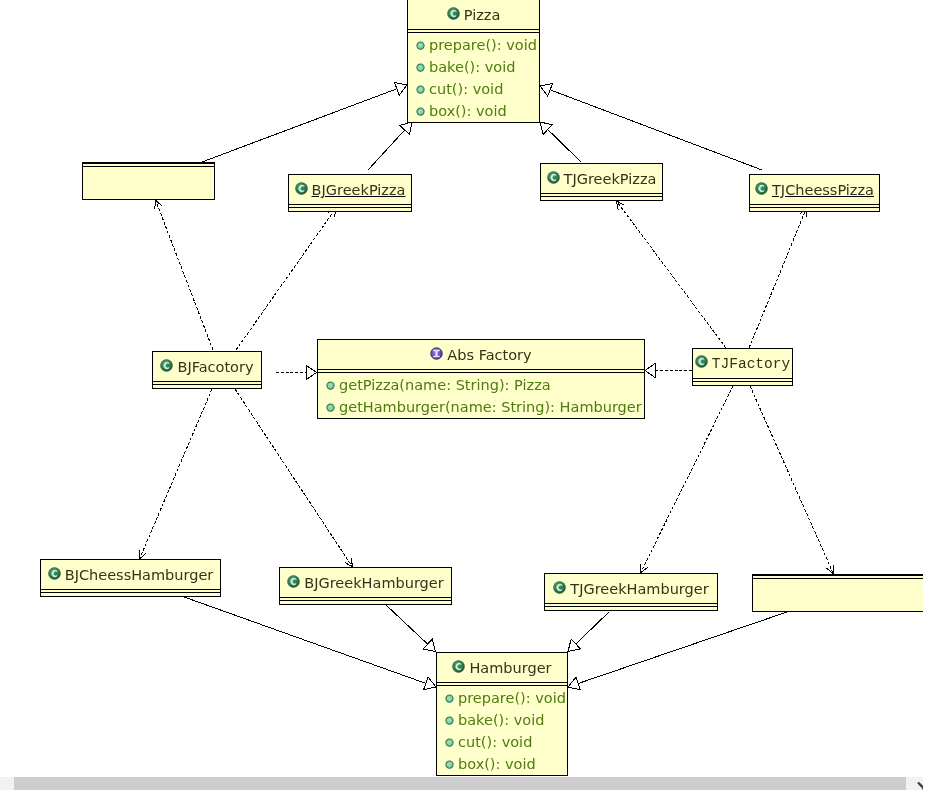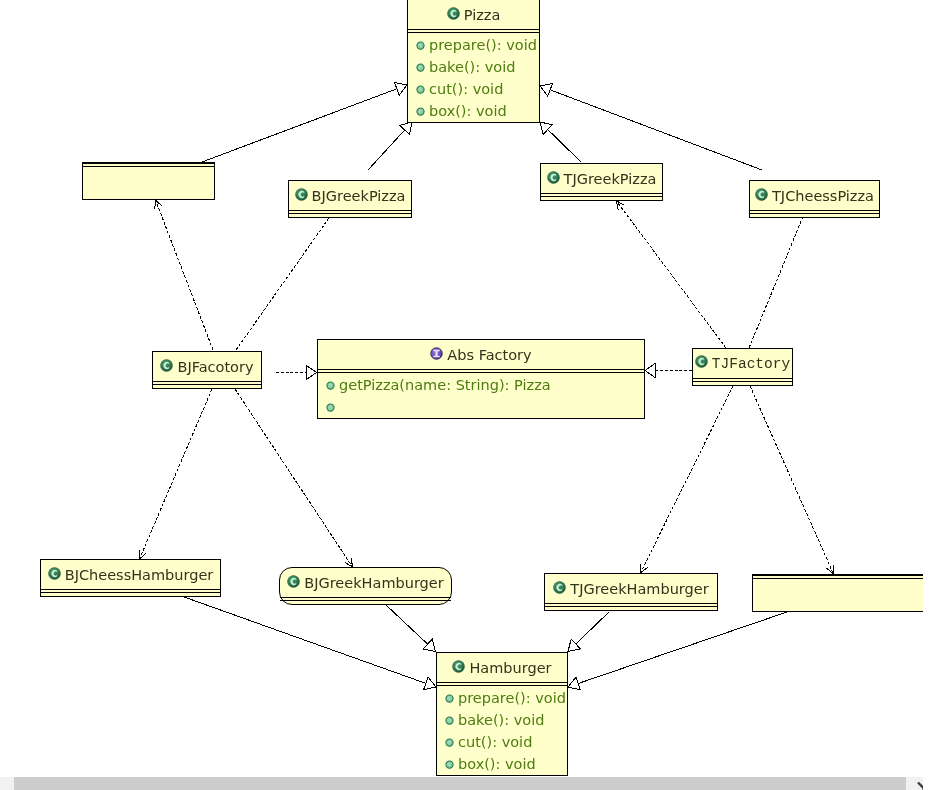--- a/index.html
+++ b/index.html
@@ -182,21 +182,21 @@
                   <circle cx="9" cy="9.2" r="7.2" fill="url(#mg)" stroke="#27794b" stroke-width="2.1"></circle>
                 </svg></span>
               <span class="lbl">box(): void</span>
             </div>
           </div>
         </div>
         <div class="node" style="left: 82px; top: 162px; width: 133px; height: 38px;">
           <div class="gapsec"></div>
           <div class="ops empty"></div>
         </div>
-        <div class="node" style="left: 288px; top: 180px; width: 124px; height: 38px;">
+        <div class="node" style="left: 288px; top: 174px; width: 124px; height: 38px; text-decoration: underline;">
           <div class="nhdr">
             <span class="ico"><svg width="13" height="13" viewBox="0 0 26 26">
                 <defs>
                   <radialGradient id="cg" cx="38%" cy="32%" r="72%">
                     <stop offset="0%" stop-color="#4e9a6f"></stop>
                     <stop offset="60%" stop-color="#2f7a51"></stop>
                     <stop offset="100%" stop-color="#1f5536"></stop>
                   </radialGradient>
                 </defs>
                 <circle cx="13" cy="13" r="12" fill="url(#cg)" stroke="#2b5b3c" stroke-width="1"></circle>
@@ -218,21 +218,21 @@
                   </radialGradient>
                 </defs>
                 <circle cx="13" cy="13" r="12" fill="url(#cg)" stroke="#2b5b3c" stroke-width="1"></circle>
                 <path d="M18.4 7.6 A7 7 0 1 0 18.4 18.4 L18.4 14.9 A3.9 3.9 0 1 1 18.4 11.1 Z" fill="#c9f0d8"></path>
               </svg></span>
             <span class="lbl">TJGreekPizza</span>
           </div>
           <div class="gapsec"></div>
           <div class="ops empty"></div>
         </div>
-        <div class="node" style="left: 749px; top: 180px; width: 131px; height: 38px;">
+        <div class="node" style="left: 749px; top: 174px; width: 131px; height: 38px; text-decoration: underline;">
           <div class="nhdr">
             <span class="ico"><svg width="13" height="13" viewBox="0 0 26 26">
                 <defs>
                   <radialGradient id="cg" cx="38%" cy="32%" r="72%">
                     <stop offset="0%" stop-color="#4e9a6f"></stop>
                     <stop offset="60%" stop-color="#2f7a51"></stop>
                     <stop offset="100%" stop-color="#1f5536"></stop>
                   </radialGradient>
                 </defs>
                 <circle cx="13" cy="13" r="12" fill="url(#cg)" stroke="#2b5b3c" stroke-width="1"></circle>
@@ -295,20 +295,21 @@
               <span class="ico"><svg width="9" height="9" viewBox="0 0 18 18">
                   <defs>
                     <radialGradient id="mg" cx="44%" cy="44%" r="60%">
                       <stop offset="0%" stop-color="#a9dcc0"></stop>
                       <stop offset="70%" stop-color="#7ec9a0"></stop>
                       <stop offset="100%" stop-color="#5ab88b"></stop>
                     </radialGradient>
                   </defs>
                   <circle cx="9" cy="9.2" r="7.2" fill="url(#mg)" stroke="#27794b" stroke-width="2.1"></circle>
                 </svg></span>
+              <span class="lbl">getHamburger(name: String): Hamburger</span>
             </div>
           </div>
         </div>
         <div class="node" style="left: 692px; top: 348px; width: 101px; height: 38px; font-family: Liberation Mono, monospace;">
           <div class="nhdr">
             <span class="ico"><svg width="13" height="13" viewBox="0 0 26 26">
                 <defs>
                   <radialGradient id="cg" cx="38%" cy="32%" r="72%">
                     <stop offset="0%" stop-color="#4e9a6f"></stop>
                     <stop offset="60%" stop-color="#2f7a51"></stop>
@@ -334,21 +335,21 @@
                   </radialGradient>
                 </defs>
                 <circle cx="13" cy="13" r="12" fill="url(#cg)" stroke="#2b5b3c" stroke-width="1"></circle>
                 <path d="M18.4 7.6 A7 7 0 1 0 18.4 18.4 L18.4 14.9 A3.9 3.9 0 1 1 18.4 11.1 Z" fill="#c9f0d8"></path>
               </svg></span>
             <span class="lbl">BJCheessHamburger</span>
           </div>
           <div class="gapsec"></div>
           <div class="ops empty"></div>
         </div>
-        <div class="node" style="left: 279px; top: 567px; width: 173px; height: 38px; border-radius: 13px;">
+        <div class="node" style="left: 279px; top: 567px; width: 173px; height: 38px;">
           <div class="nhdr">
             <span class="ico"><svg width="13" height="13" viewBox="0 0 26 26">
                 <defs>
                   <radialGradient id="cg" cx="38%" cy="32%" r="72%">
                     <stop offset="0%" stop-color="#4e9a6f"></stop>
                     <stop offset="60%" stop-color="#2f7a51"></stop>
                     <stop offset="100%" stop-color="#1f5536"></stop>
                   </radialGradient>
                 </defs>
                 <circle cx="13" cy="13" r="12" fill="url(#cg)" stroke="#2b5b3c" stroke-width="1"></circle>

